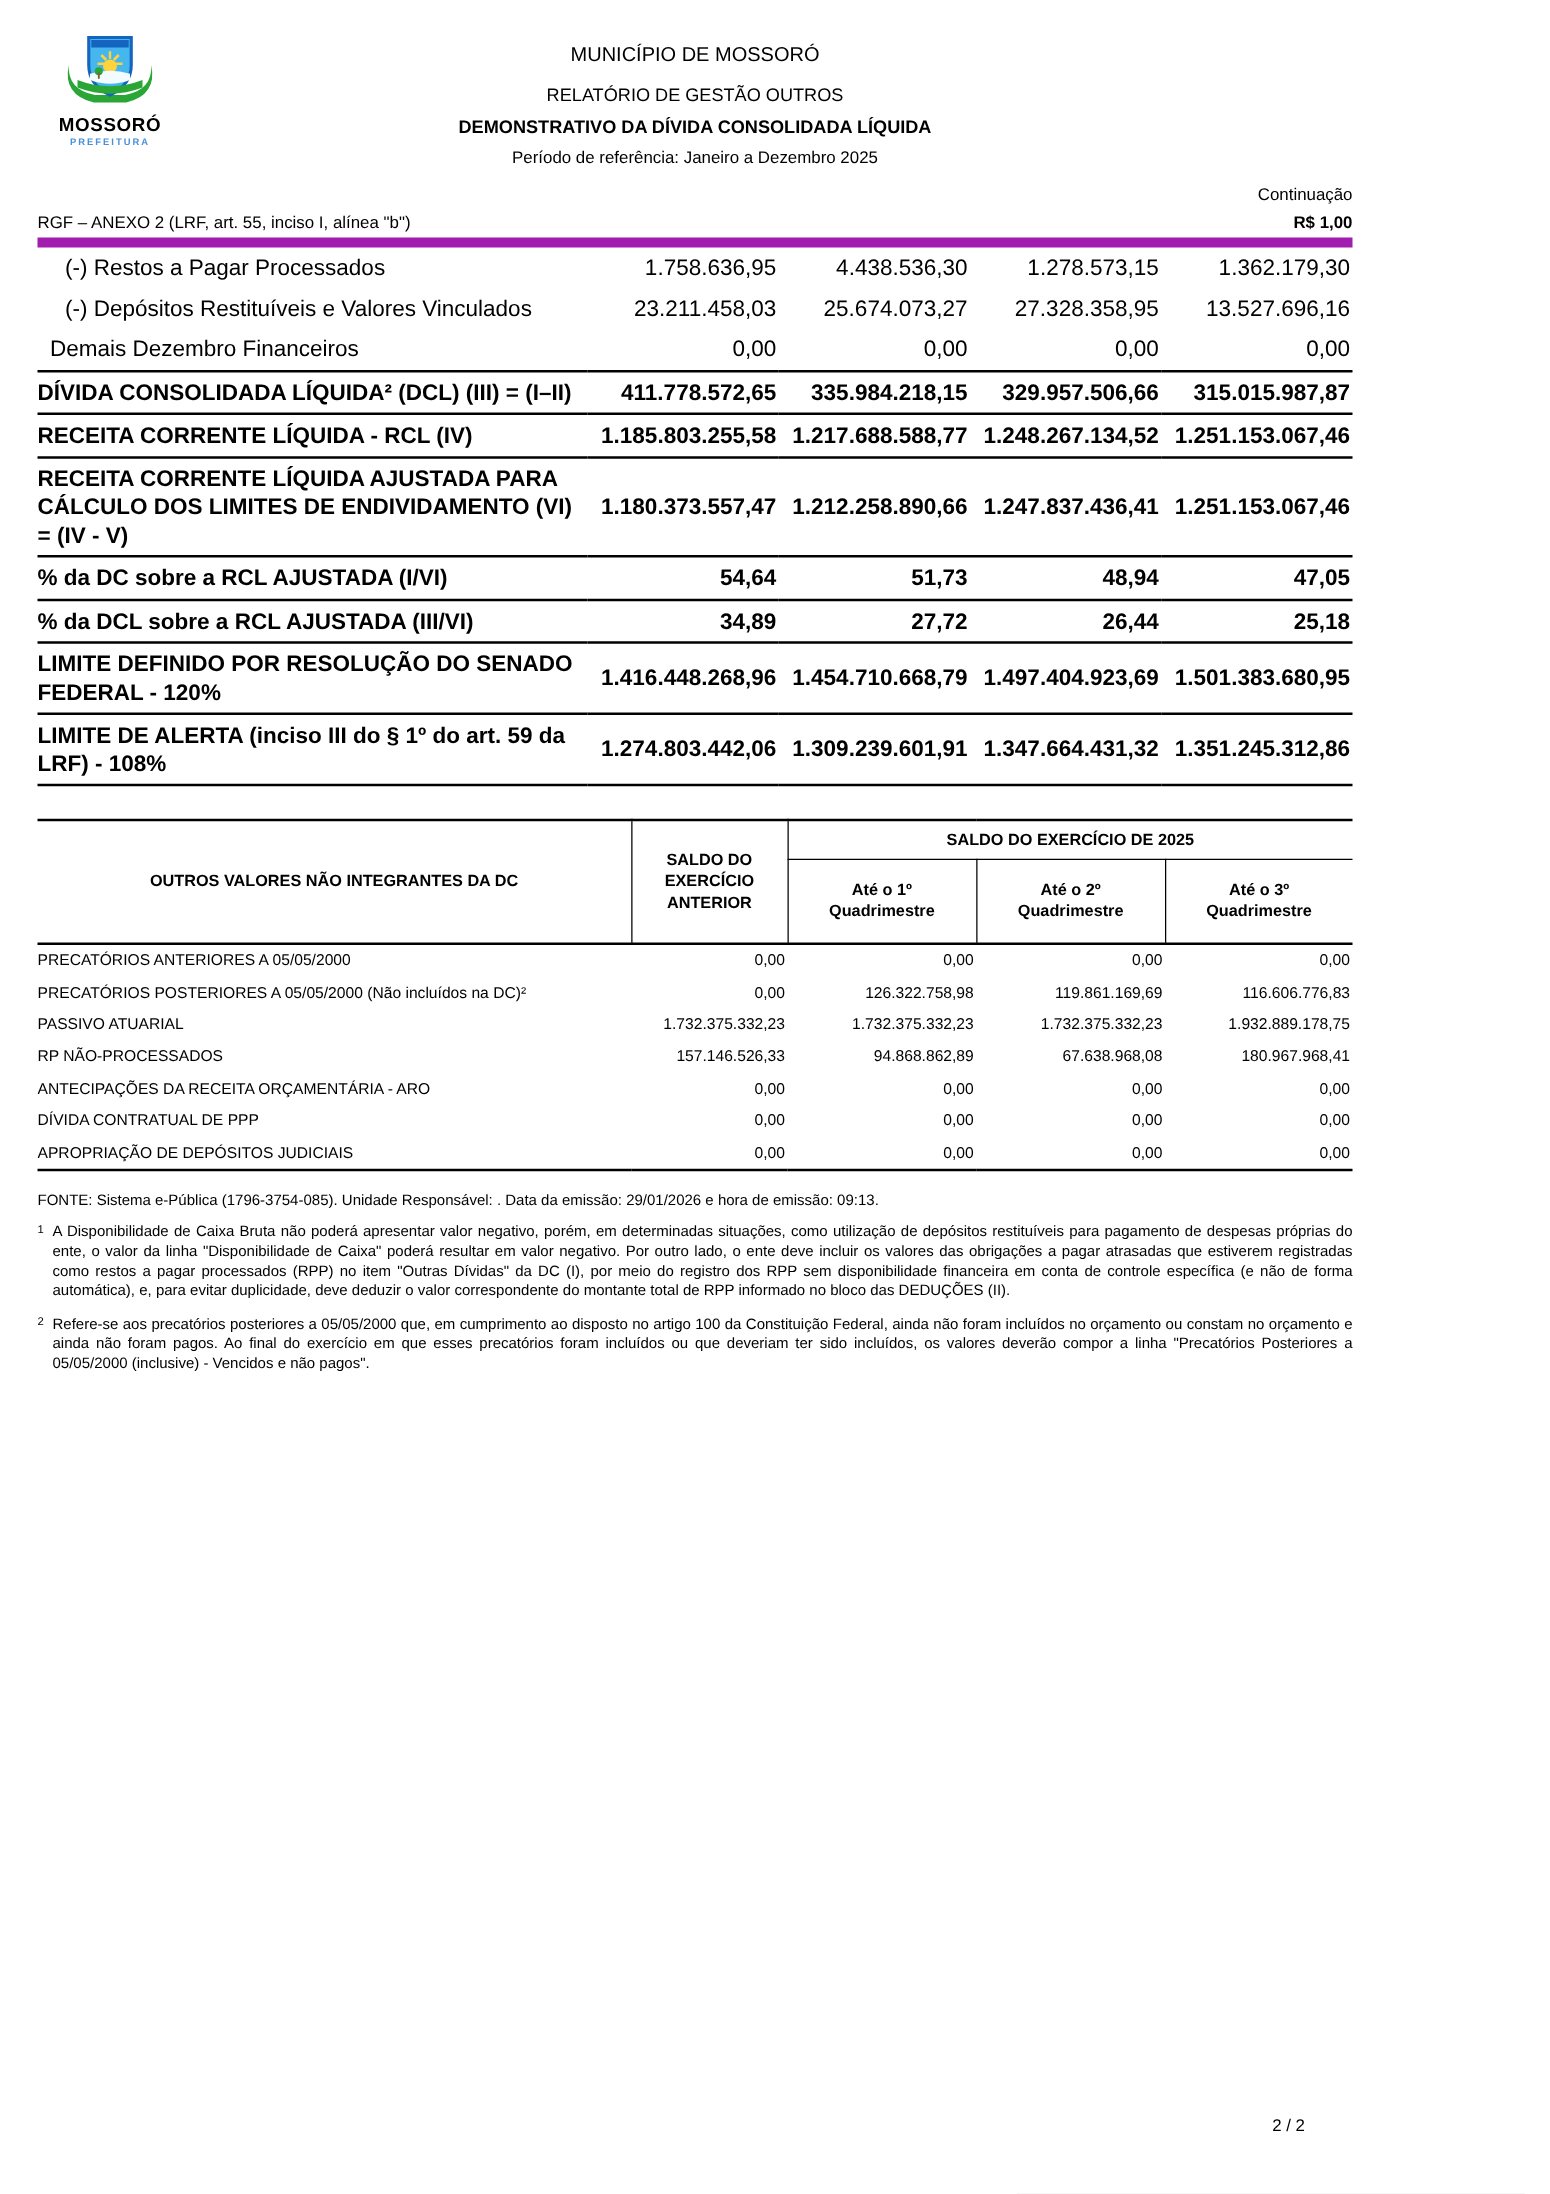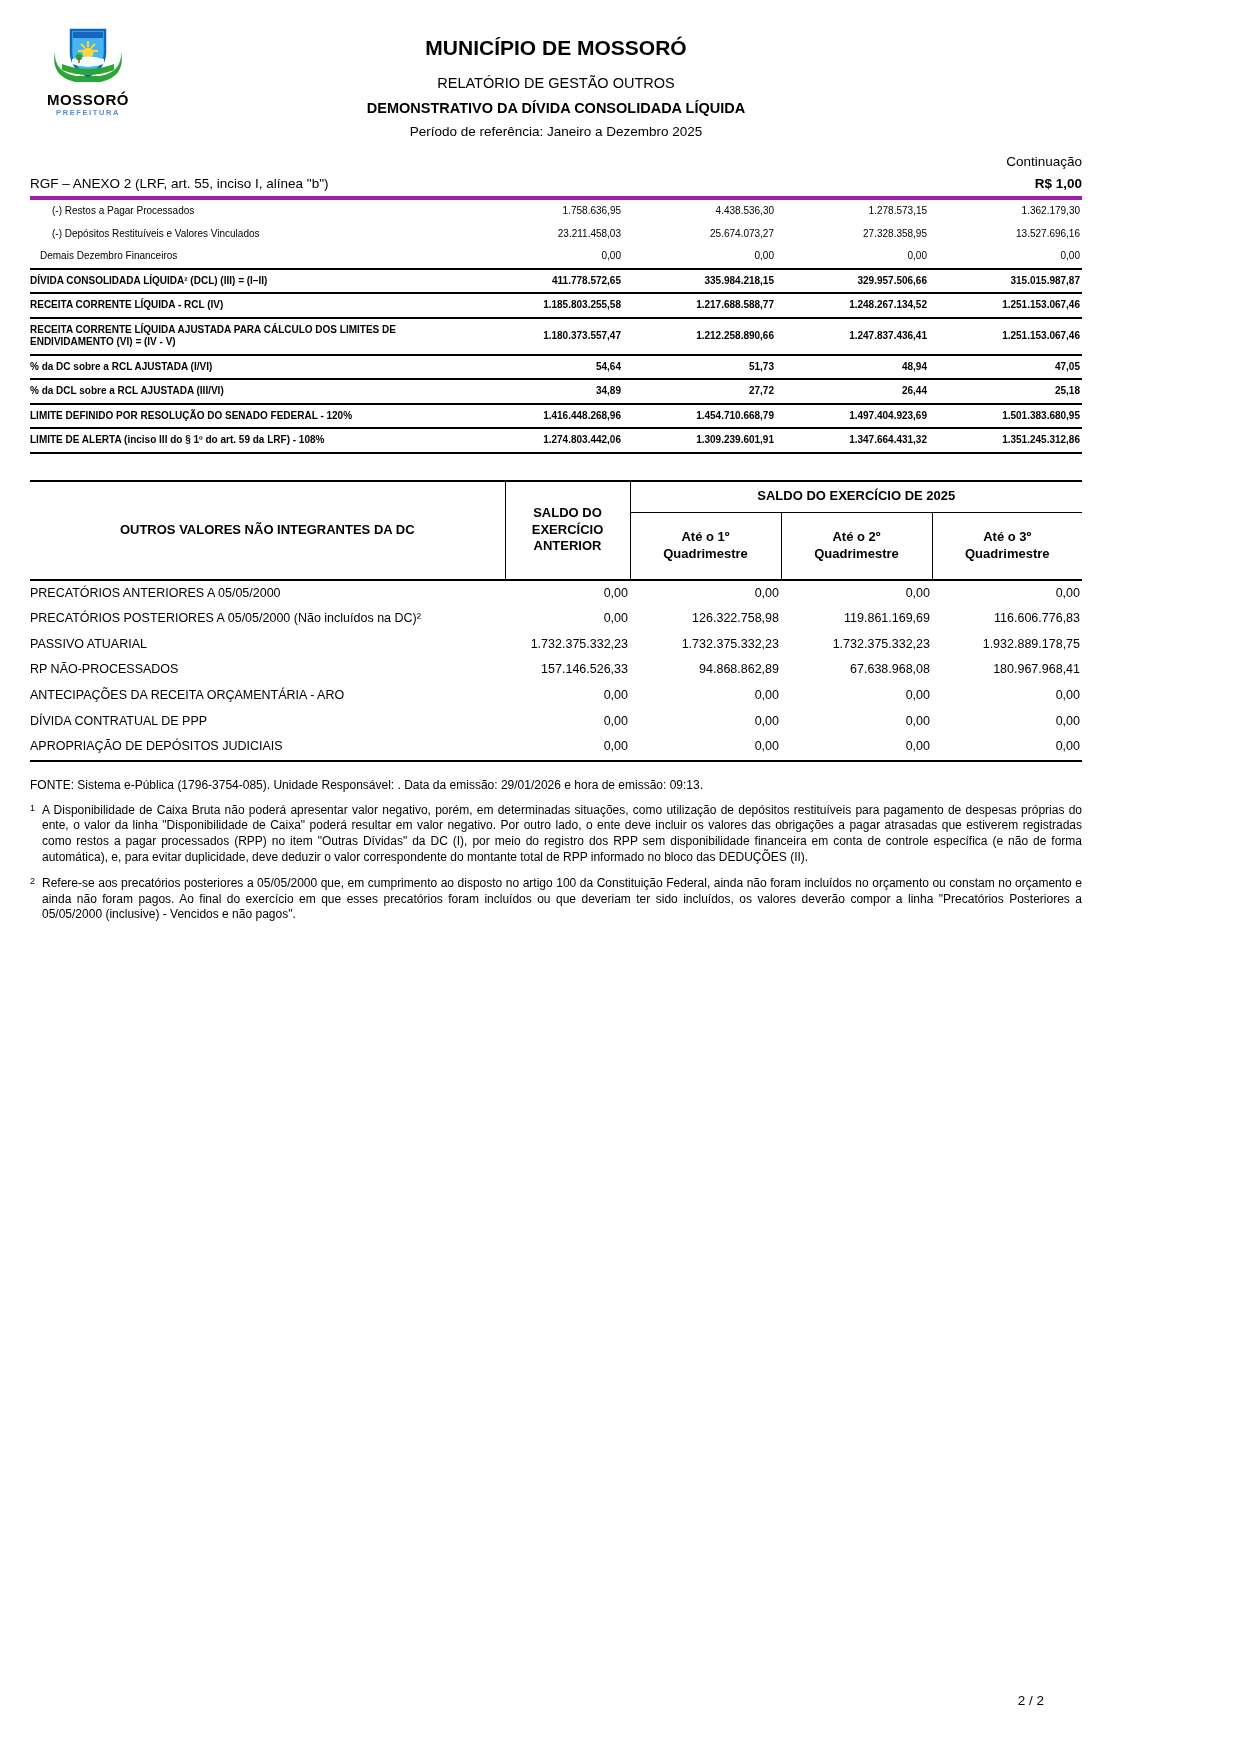--- a/index.html
+++ b/index.html
@@ -11,37 +11,37 @@
   }
   .content { position:absolute; left:30px; top:0; width:1052px; }
 
   
   .logo { position:absolute; left:40px; top:26px; width:96px; text-align:center; }
   .logo-name { font-size:15px; font-weight:bold; color:#000000; letter-spacing:.5px; line-height:1.05; }
   .logo-sub  { font-size:7.5px; font-weight:bold; color:#4a90d9; letter-spacing:1.6px; }
 
   
   .titles { text-align:center; padding-top:36px; }
-  .t-muni { font-size:21px; font-weight:bold; }
+  .t-muni { font-size:16px; font-weight:normal; }
   .t-rel  { font-size:14.5px; margin-top:15px; }
   .t-demo { font-size:14.5px; font-weight:bold; margin-top:9px; }
   .t-orc  { font-size:14.5px; font-weight:bold; margin-top:9px; }
   .t-per  { font-size:13.5px; margin-top:8px; }
 
   .continuation { text-align:right; font-size:13.5px; margin-top:15px; }
   .annex-row { display:flex; justify-content:space-between; align-items:flex-end;
                font-size:13.5px; margin-top:7px; padding-bottom:5px;
-               border-bottom:4px solid #a21caf; }
+               border-bottom:8px solid #a21caf; }
   .annex-cur { font-weight:bold; }
 
   
   table { border-collapse:collapse; width:1052px; table-layout:fixed; }
   td,th { overflow:hidden; }
 
-  .t1 td { font-size:10px; padding:5px 0 5px 0; vertical-align:middle; line-height:1.25;margin-top:35px; }
+  .t1 td { font-size:18px; padding:5px 0 5px 0; vertical-align:middle; line-height:1.25;margin-top:35px; }
   .t1 .num { text-align:right; padding-right:2px; white-space:nowrap; }
   .t1 tr.bb { border-bottom:2px solid #000; }
   .t1 tr.bold td { font-weight:bold; }
   .t1 td.ind2 { padding-left:22px; }
   .t1 td.ind1 { padding-left:10px; }
 
   .t2 { margin-top:26px; border-top:2px solid #000; }
   .t2 thead { border-bottom:2px solid #000; }
   .t2 th { font-size:13px; font-weight:bold; text-align:center; vertical-align:middle; line-height:1.3; }
   .t2 th.label-h { border-right:1.5px solid #000; }

